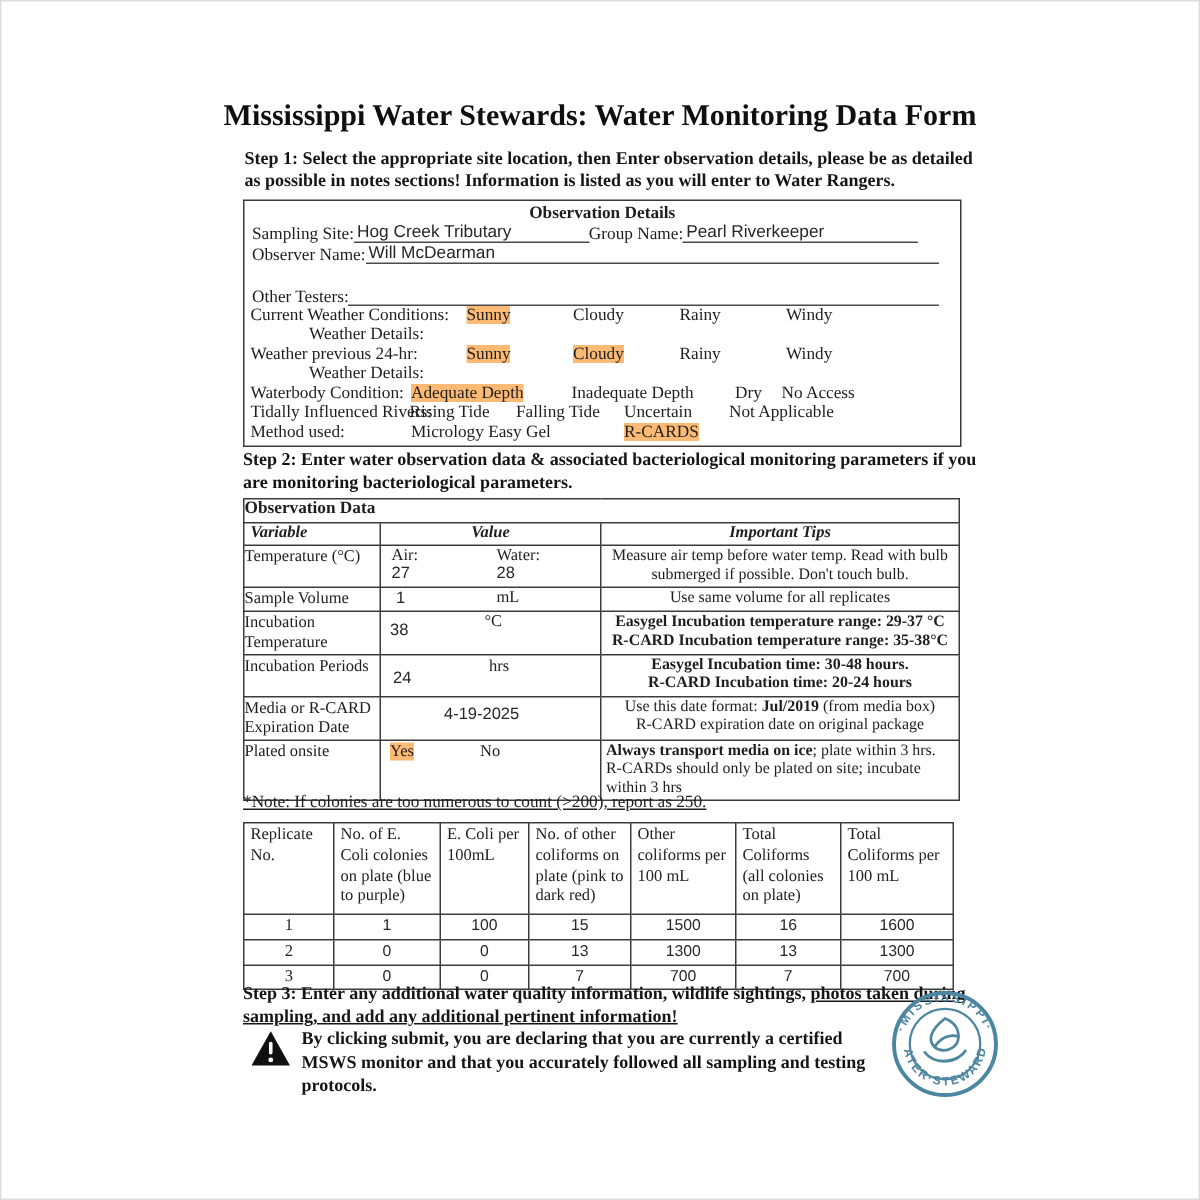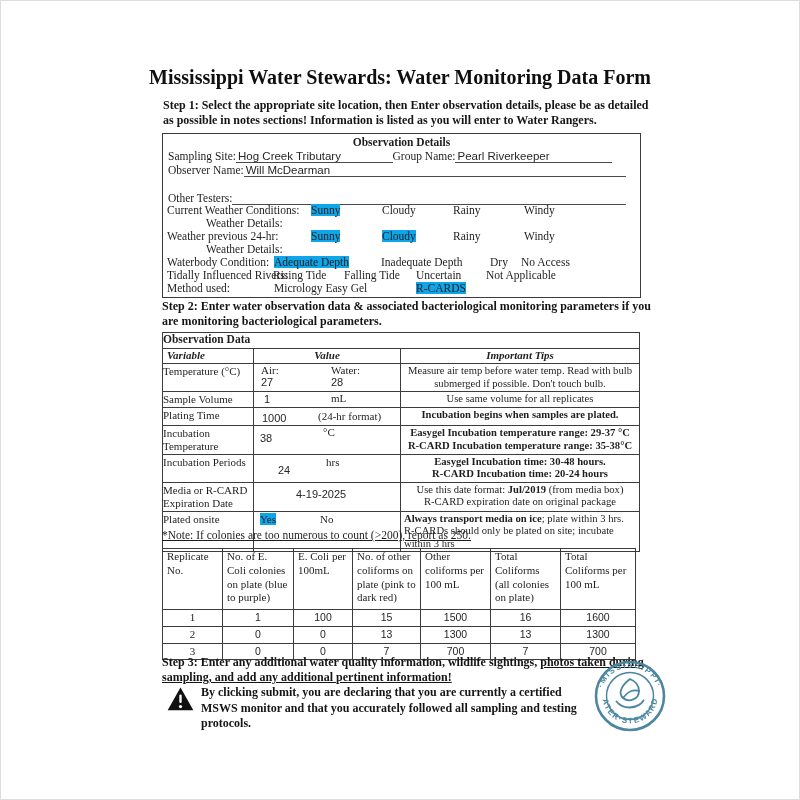--- a/index.html
+++ b/index.html
@@ -8,31 +8,31 @@
   .title{position:absolute;left:120px;top:66px;width:560px;margin:0;text-align:center;
          font-size:20px;font-weight:bold;color:#0f0f0f;}
   .step{position:absolute;margin:0;font-size:12px;font-weight:bold;line-height:15px;color:#151515;}
   .step1{left:163px;top:98px;width:497px;}
   .step2{left:162px;top:299px;width:497px;}
   .step3{left:162px;top:655px;width:490px;}
   .ul{text-decoration:underline;}
   
   .obox{position:absolute;left:162px;top:133px;width:477px;height:163px;border:1.5px solid #3a3a3a;}
   .obox-title{position:absolute;top:2px;left:0;width:100%;text-align:center;font-weight:bold;font-size:11.5px;}
-  .fline{position:absolute;left:5px;right:14px;display:flex;align-items:center;height:13px;font-size:11.5px;}
+  .fline{position:absolute;left:5px;right:14px;display:flex;align-items:flex-end;height:13px;font-size:11.5px;}
   .lbl{white-space:nowrap;}
   .val-u{border-bottom:1px solid #4a4a4a;height:13px;display:inline-block;}
   .grow1{flex:1 1 0;}
   .mr14{margin-right:14px;}
   .fill{font-family:"Liberation Sans",sans-serif;font-size:11.5px;color:#262626;
         position:relative;top:1px;padding-left:2px;white-space:nowrap;}
   .oline{position:absolute;left:0;right:0;height:13px;font-size:11.5px;}
   .oline .lbl{position:absolute;top:0;}
   .opt{position:absolute;top:0;white-space:nowrap;}
-  .hl{background:#0ea5e9;}
+  .hl{background:#fdba74;}
   
   .odata{position:absolute;left:162px;top:332px;border-collapse:collapse;table-layout:fixed;width:477px;
          font-size:11px;}
   .odata td{border:1px solid #3c3c3c;padding:0;vertical-align:top;}
   .tcap{text-align:left;font-weight:bold;font-size:11.5px;height:15px;}
   .thead td{font-weight:bold;font-style:italic;height:14px;padding:0 4px;}
   .thead .c2,.thead .c3{text-align:center;}
   .vcell{position:relative;}
   .vcell span{position:absolute;white-space:nowrap;}
   .varcell{padding:1px 0 !important;line-height:1.18;}
@@ -156,43 +156,35 @@
       <td class="tips">Measure air temp before water temp. Read with bulb submerged if possible. Don't touch bulb.</td>
     </tr>
     <tr style="height:16px">
       <td class="varcell">Sample Volume</td>
       <td class="vcell">
         <span class="sans" style="left:10px;top:1px">1</span>
         <span style="left:77px;top:0">mL</span>
       </td>
       <td class="tips">Use same volume for all replicates</td>
     </tr>
-    <tr style="height:18px">
-      <td class="varcell">Plating Time</td>
-      <td class="vcell">
-        <span class="sans" style="left:8px;top:4px">1000</span>
-        <span style="left:64px;top:2px">(24-hr format)</span>
-      </td>
-      <td class="tips b">Incubation begins when samples are plated.</td>
-    </tr>
     <tr style="height:19px">
       <td class="varcell">Incubation Temperature</td>
       <td class="vcell">
         <span class="sans" style="left:6px;top:6px">38</span>
         <span style="left:69px;top:0">°C</span>
       </td>
       <td class="tips b">
         <span>Easygel Incubation temperature range: 29-37 °C</span><br>
         <span>R-CARD Incubation temperature range: 35-38°C</span>
       </td>
     </tr>
     <tr style="height:26px">
       <td class="varcell">Incubation Periods</td>
       <td class="vcell">
-        <span class="sans" style="left:24px;top:9px">24</span>
+        <span class="sans" style="left:8px;top:9px">24</span>
         <span style="left:72px;top:1px">hrs</span>
       </td>
       <td class="tips b">
         <span>Easygel Incubation time:  30-48 hours.</span><br>
         <span>R-CARD Incubation time: 20-24 hours</span>
       </td>
     </tr>
     <tr style="height:24px">
       <td class="varcell">Media or R-CARD Expiration Date</td>
       <td class="vcell">

